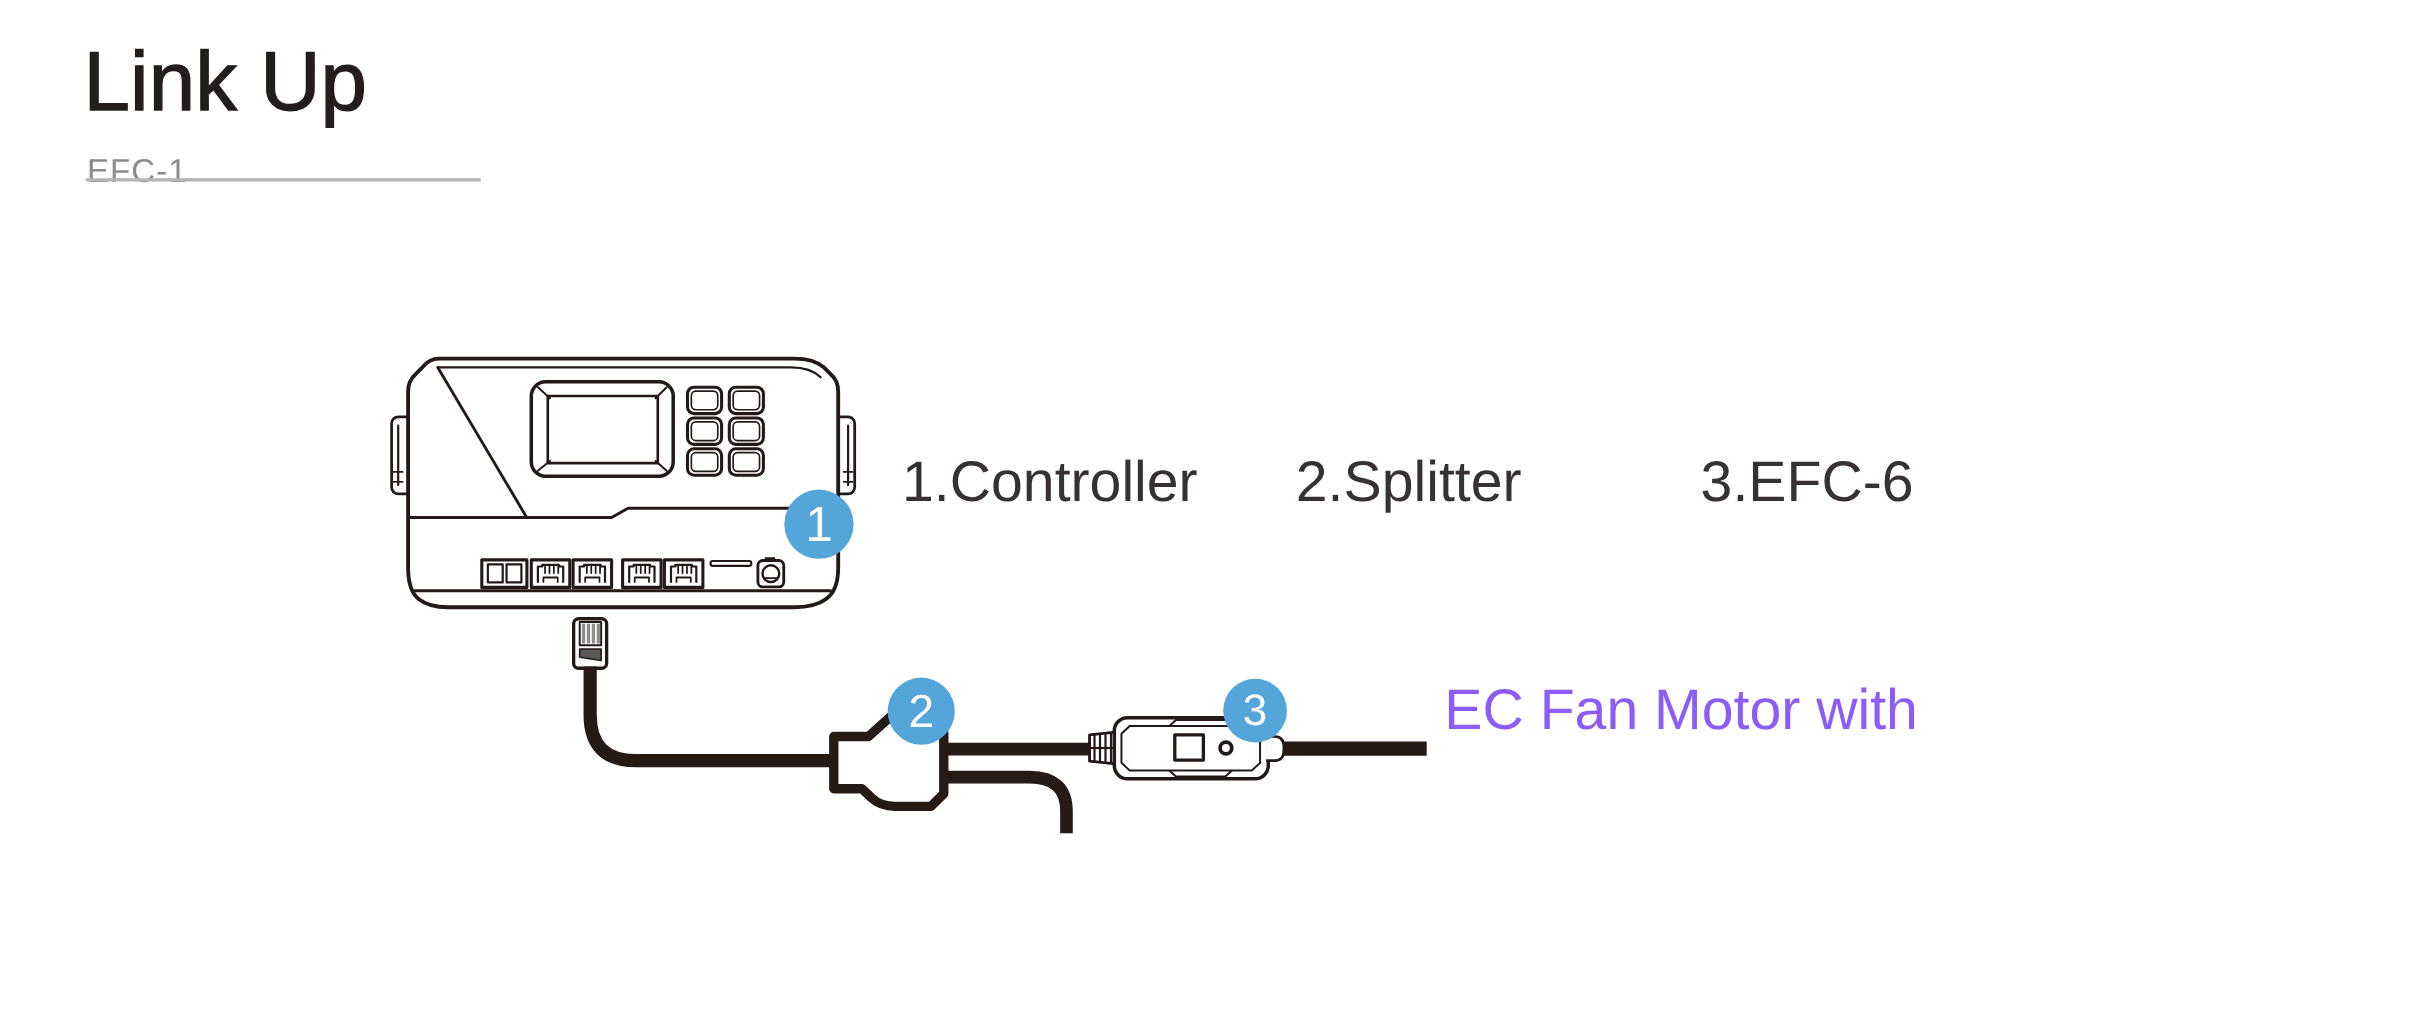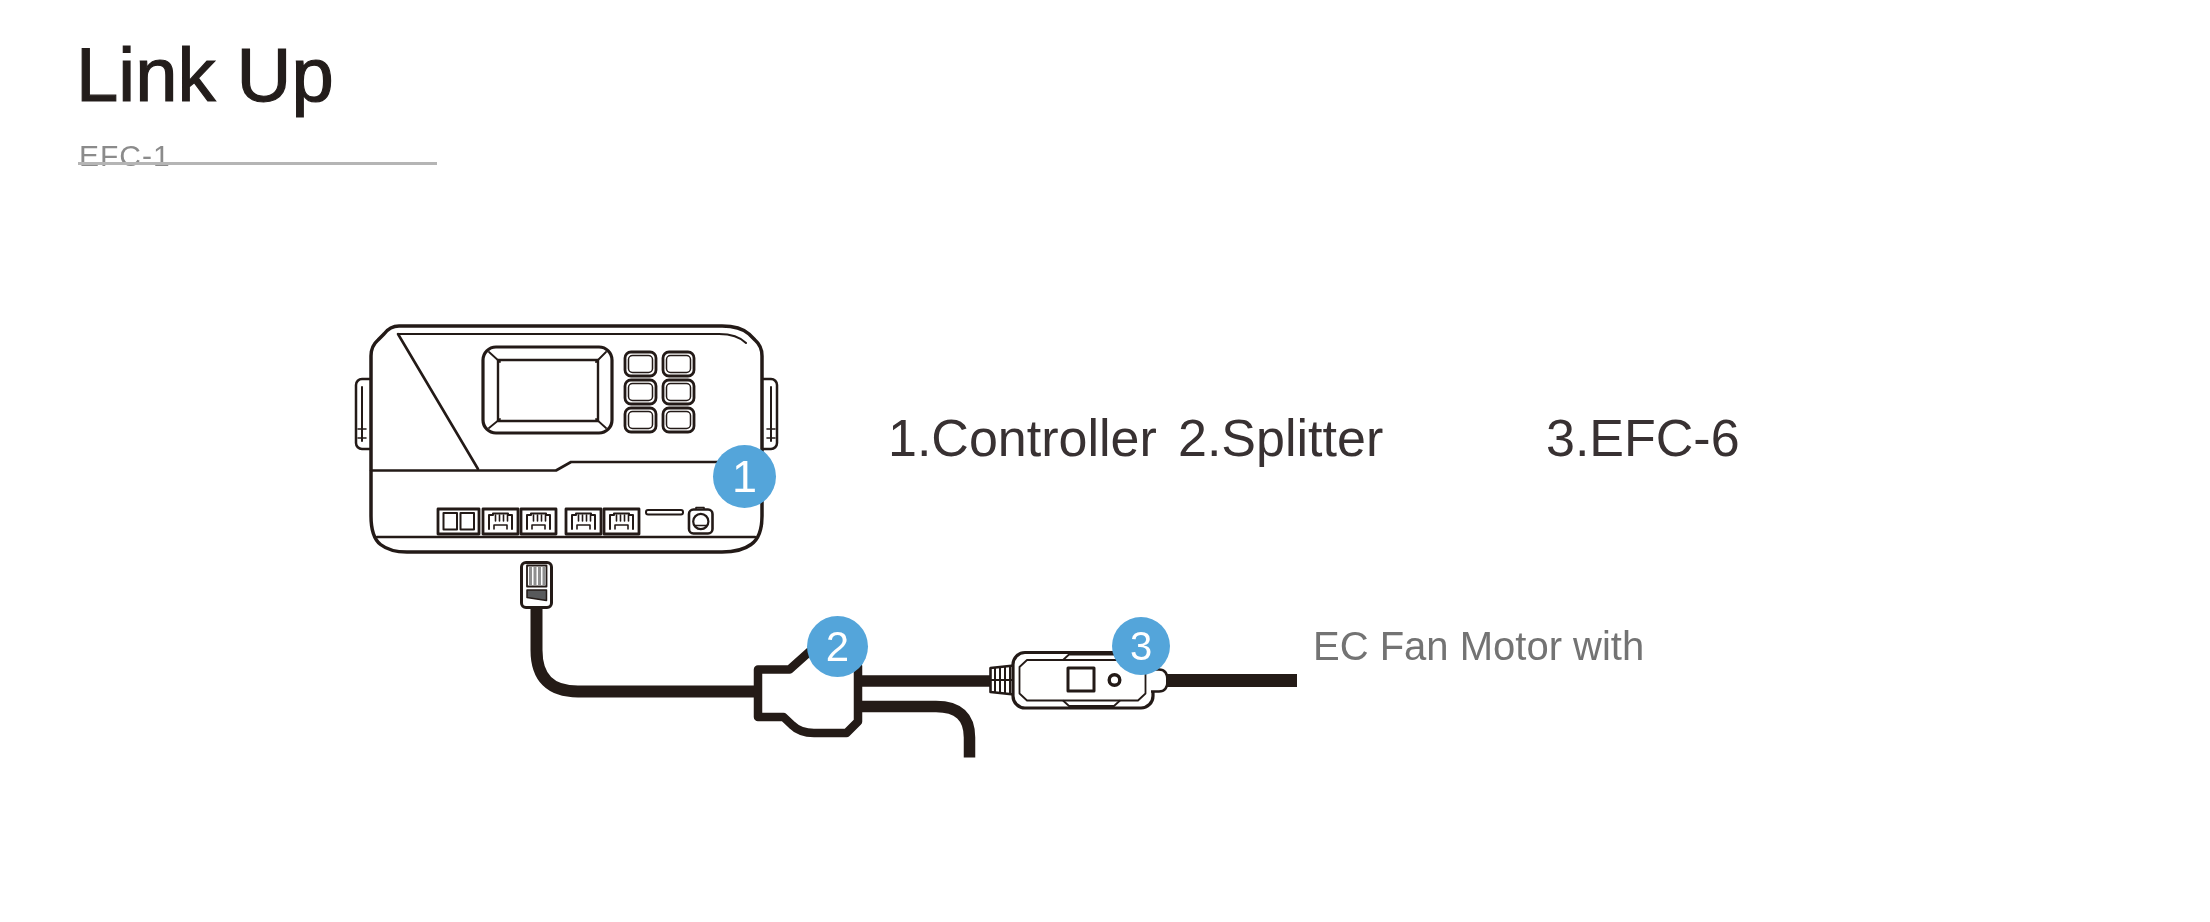--- a/index.html
+++ b/index.html
@@ -17,25 +17,25 @@
     left:76px;top:37px;font-size:76px;line-height:1;
     color:#231d1b;-webkit-text-stroke:1.2px #231d1b;letter-spacing:0;
   }
   .t-sub{left:79px;top:117px;font-size:30px;line-height:1;color:#8b8b8b;letter-spacing:1px;margin-top:24px;}
   .divider{position:absolute;left:78px;top:162px;width:359px;height:3px;background:#b5b5b5;}
 
   .t-tcs{left:272px;top:572px;font-size:58px;line-height:1;}
 
   .legend{position:absolute;left:0;top:412px;font-size:52px;line-height:1;}
   .legend .lg{position:absolute;top:0;white-space:nowrap;color:#383132;}
-  .lg-1{left:888px;}
+  .lg-1{left:820px;}
   .lg-2{left:1178px;}
   .lg-3{left:1546px;}
 
-  .fan-note{position:absolute;left:1313px;top:613px;font-size:40px;line-height:67px;color:#737373;}
+  .fan-note{position:absolute;left:1313px;top:613px;font-size:52px;line-height:67px;color:#8b5cf6;}
 
   .badge{
     position:absolute;border-radius:50%;background:#54a5da;color:#ffffff;
     display:flex;align-items:center;justify-content:center;
     font-size:42px;line-height:1;
   }
   .badge-1{left:713px;top:445px;width:63px;height:63px;font-size:45px;}
   .badge-2{left:807px;top:616px;width:61px;height:61px;}
   .badge-3{left:1112px;top:617px;width:58px;height:58px;font-size:40px;}
 </style>

